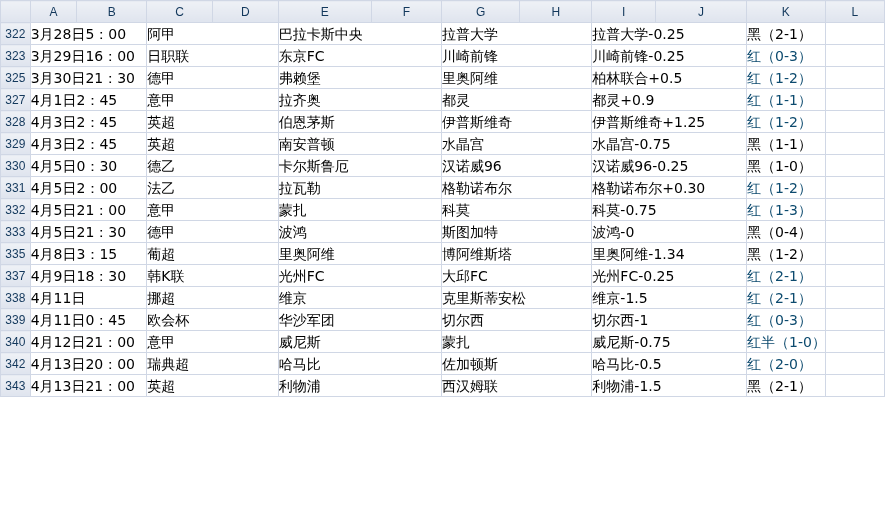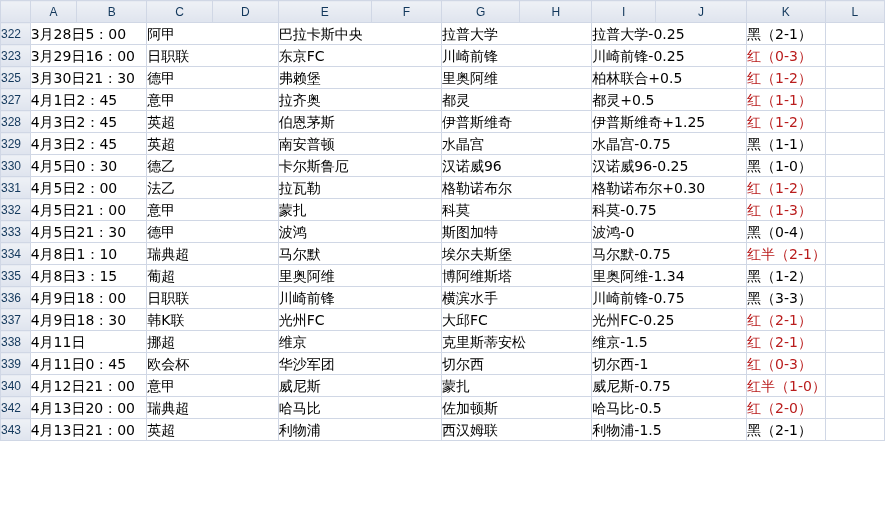--- a/index.html
+++ b/index.html
@@ -41,33 +41,34 @@
     text-align: center;
     height: 18px;
     font-family: "Liberation Sans", sans-serif;
   }
   
   td.rowhead {
     background: linear-gradient(to bottom, #eef1f6 0%, #dfe4ee 100%);
     border: 1px solid #9eadc4;
     color: #13385c;
     font-size: 12px;
+    text-align: center;
     font-family: "Liberation Sans", sans-serif;
     width: 28px;
   }
   td.cell {
     font-size: 14px;
     color: #000000;
     padding-left: 3px;
     padding-right: 3px;
     font-family: "DejaVu Sans", "Liberation Sans", sans-serif;
     line-height: 20px;
   }
   td.cell.red {
-    color: #b91c1c;
+    color: #0c4a6e;
     margin-left: 22px;
   }
   td.cell.empty {
     border-color: #d0d7e5;
   }
   .c-corner { width: 28px; }
   .c-A { width: 44px; }
   .c-B { width: 66px; }
   .c-C { width: 62px; }
   .c-D { width: 62px; }
@@ -148,21 +149,21 @@
           <td class="cell" colspan="2">柏林联合+0.5</td>
           <td class="cell red">红（1-2）</td>
           <td class="cell empty"></td>
         </tr>
         <tr>
           <td class="rowhead">327</td>
           <td class="cell" colspan="2">4月1日2：45</td>
           <td class="cell" colspan="2">意甲</td>
           <td class="cell" colspan="2">拉齐奥</td>
           <td class="cell" colspan="2">都灵</td>
-          <td class="cell" colspan="2">都灵+0.5</td>
+          <td class="cell" colspan="2">都灵+0.9</td>
           <td class="cell red">红（1-1）</td>
           <td class="cell empty"></td>
         </tr>
         <tr>
           <td class="rowhead">328</td>
           <td class="cell" colspan="2">4月3日2：45</td>
           <td class="cell" colspan="2">英超</td>
           <td class="cell" colspan="2">伯恩茅斯</td>
           <td class="cell" colspan="2">伊普斯维奇</td>
           <td class="cell" colspan="2">伊普斯维奇+1.25</td>
@@ -213,50 +214,30 @@
           <td class="rowhead">333</td>
           <td class="cell" colspan="2">4月5日21：30</td>
           <td class="cell" colspan="2">德甲</td>
           <td class="cell" colspan="2">波鸿</td>
           <td class="cell" colspan="2">斯图加特</td>
           <td class="cell" colspan="2">波鸿-0</td>
           <td class="cell">黑（0-4）</td>
           <td class="cell empty"></td>
         </tr>
         <tr>
-          <td class="rowhead">334</td>
-          <td class="cell" colspan="2">4月8日1：10</td>
-          <td class="cell" colspan="2">瑞典超</td>
-          <td class="cell" colspan="2">马尔默</td>
-          <td class="cell" colspan="2">埃尔夫斯堡</td>
-          <td class="cell" colspan="2">马尔默-0.75</td>
-          <td class="cell red">红半（2-1）</td>
-          <td class="cell empty"></td>
-        </tr>
-        <tr>
           <td class="rowhead">335</td>
           <td class="cell" colspan="2">4月8日3：15</td>
           <td class="cell" colspan="2">葡超</td>
           <td class="cell" colspan="2">里奥阿维</td>
           <td class="cell" colspan="2">博阿维斯塔</td>
           <td class="cell" colspan="2">里奥阿维-1.34</td>
           <td class="cell">黑（1-2）</td>
           <td class="cell empty"></td>
         </tr>
         <tr>
-          <td class="rowhead">336</td>
-          <td class="cell" colspan="2">4月9日18：00</td>
-          <td class="cell" colspan="2">日职联</td>
-          <td class="cell" colspan="2">川崎前锋</td>
-          <td class="cell" colspan="2">横滨水手</td>
-          <td class="cell" colspan="2">川崎前锋-0.75</td>
-          <td class="cell">黑（3-3）</td>
-          <td class="cell empty"></td>
-        </tr>
-        <tr>
           <td class="rowhead">337</td>
           <td class="cell" colspan="2">4月9日18：30</td>
           <td class="cell" colspan="2">韩K联</td>
           <td class="cell" colspan="2">光州FC</td>
           <td class="cell" colspan="2">大邱FC</td>
           <td class="cell" colspan="2">光州FC-0.25</td>
           <td class="cell red">红（2-1）</td>
           <td class="cell empty"></td>
         </tr>
         <tr>

